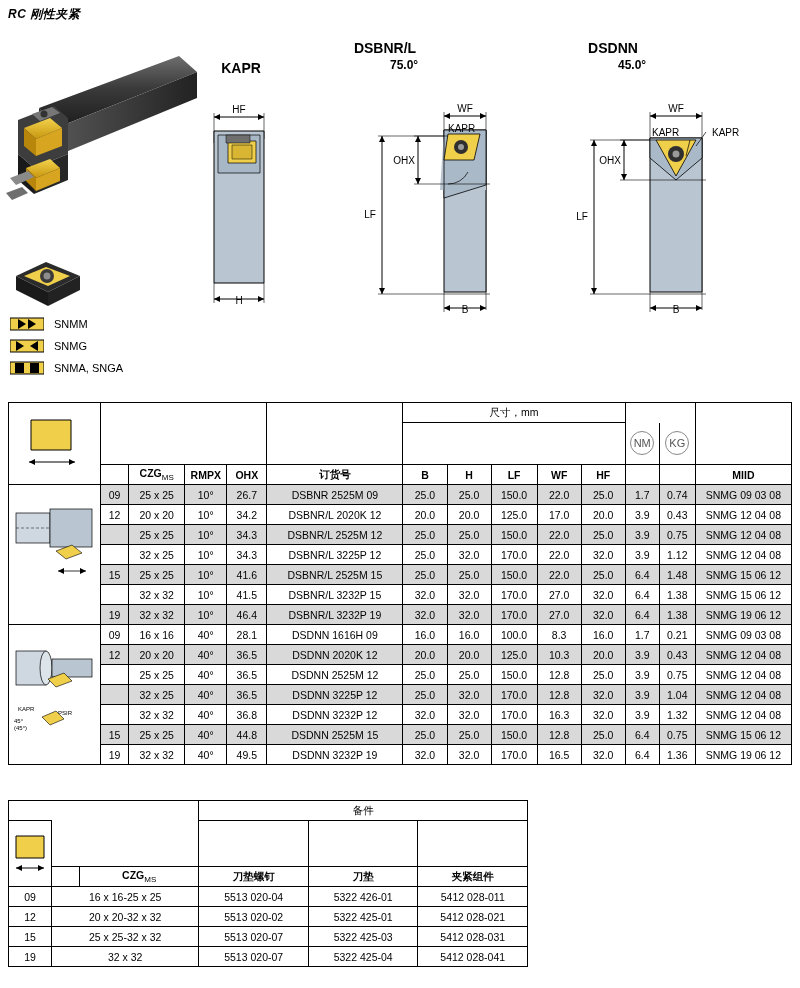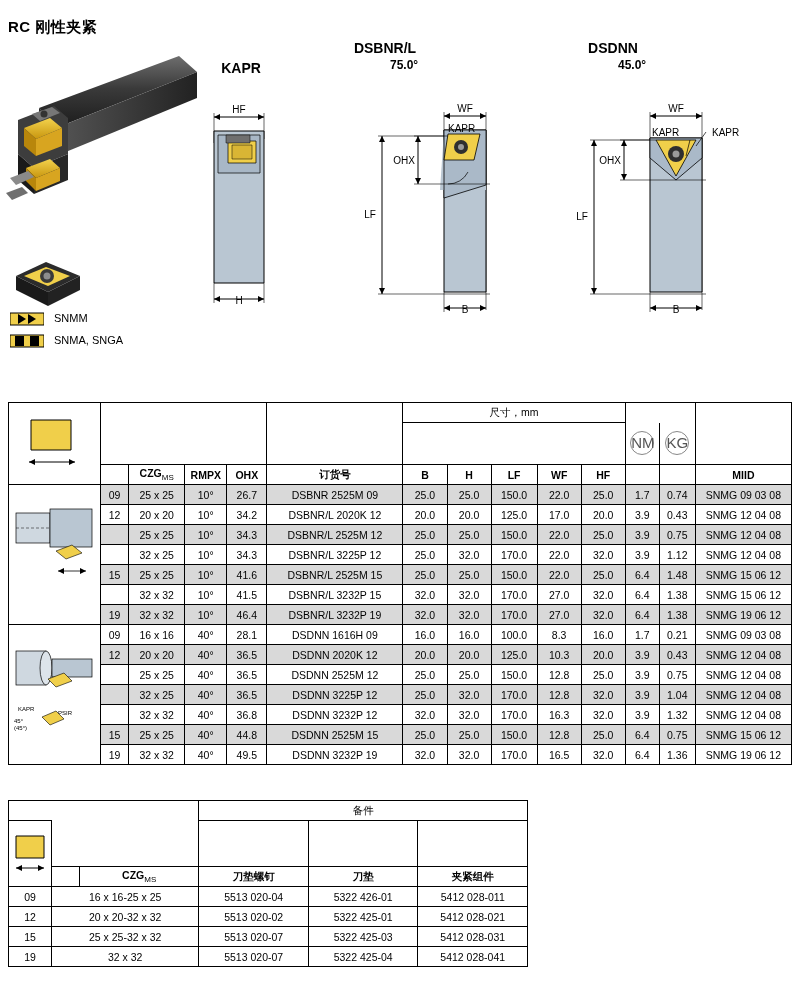--- a/index.html
+++ b/index.html
@@ -12,24 +12,25 @@
     height: 988px;
     position: relative;
     font-family: "Liberation Sans", sans-serif;
     font-size: 11px;
     color: #000000;
     overflow: hidden;
   }
   .page-title {
     position: absolute;
     left: 8px;
-    top: 18px;
-    font-size: 15px;
+    top: 6px;
+    font-size: 12px;
     font-weight: bold;
     letter-spacing: 0.5px;
+    font-style: italic;
   }
 
   
   .illus {
     position: absolute;
     left: 0;
     top: 28px;
     width: 800px;
     height: 360px;
   }
@@ -48,21 +49,21 @@
 
   
   .legend {
     position: absolute;
     left: 10px;
     top: 312px;
     width: 180px;
   }
   .legend-row {
     display: flex;
-    align-items: flex-start;
+    align-items: flex-end;
     height: 18px;
     margin-bottom: 4px;
   }
   .legend-sym {
     width: 34px;
     height: 13px;
     margin-right: 10px;
     position: relative;
   }
   .legend-text { font-size: 11px; }
@@ -103,21 +104,21 @@
     height: 19px;
     font-size: 10.5px;
   }
   .sub { font-size: 8px; vertical-align: sub; }
   .circ {
     display: inline-block;
     width: 22px; height: 22px;
     border: 1px solid #888;
     border-radius: 50%;
     line-height: 22px;
-    font-size: 15px;
+    font-size: 11px;
     color: #555;
     text-align: center;
   }
 </style>
 </head>
 <body>
 
 <div class="page-title">RC 刚性夹紧</div>
 
 <div class="illus">
@@ -291,20 +292,30 @@
 <div class="legend">
   <div class="legend-row">
     <span class="legend-sym">
       <svg width="34" height="14">
         <rect x="0" y="1" width="34" height="12" fill="#f0cf4a" stroke="#000" stroke-width="1"></rect>
         <polygon points="8,2 16,7 8,12" fill="#000"></polygon>
         <polygon points="18,2 26,7 18,12" fill="#000"></polygon>
       </svg>
     </span>
     <span class="legend-text">SNMM</span>
+  </div>
+  <div class="legend-row">
+    <span class="legend-sym">
+      <svg width="34" height="14">
+        <rect x="0" y="1" width="34" height="12" fill="#f0cf4a" stroke="#000" stroke-width="1"></rect>
+        <polygon points="6,2 14,7 6,12" fill="#000"></polygon>
+        <polygon points="28,2 20,7 28,12" fill="#000"></polygon>
+      </svg>
+    </span>
+    <span class="legend-text">SNMG</span>
   </div>
   <div class="legend-row">
     <span class="legend-sym">
       <svg width="34" height="14">
         <rect x="0" y="1" width="34" height="12" fill="#f0cf4a" stroke="#000" stroke-width="1"></rect>
         <rect x="5" y="2" width="9" height="10" fill="#000"></rect>
         <rect x="20" y="2" width="9" height="10" fill="#000"></rect>
       </svg>
     </span>
     <span class="legend-text">SNMA, SNGA</span>

